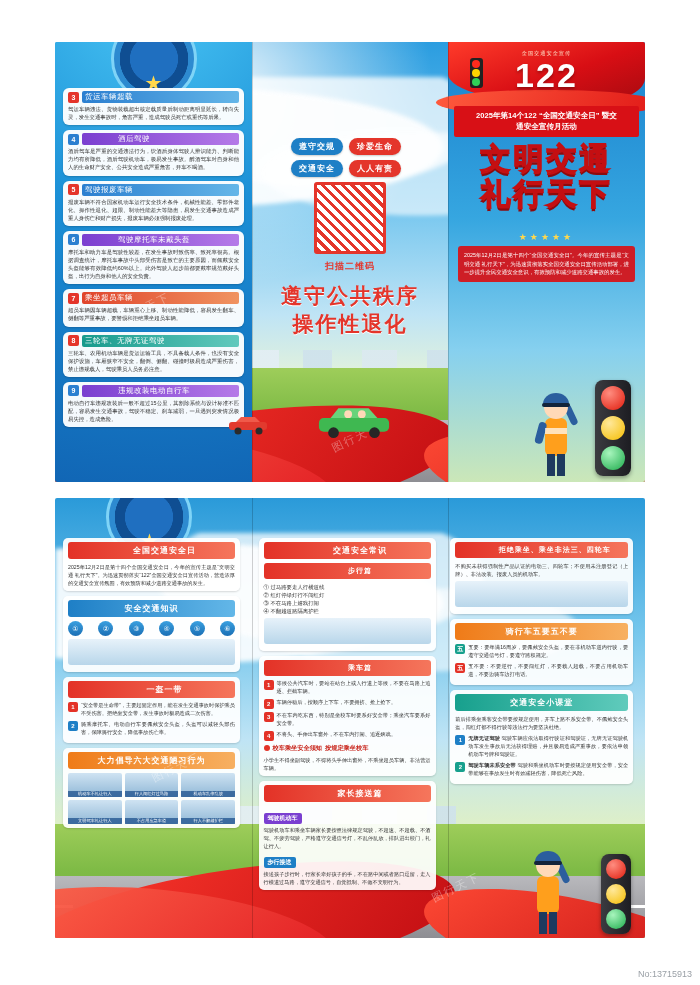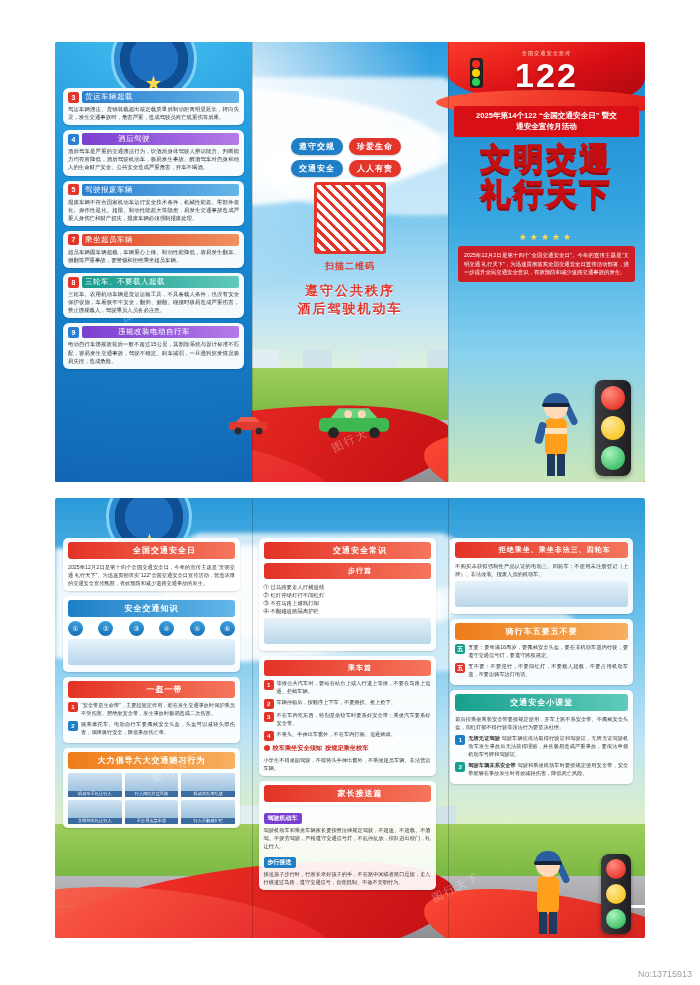--- a/index.html
+++ b/index.html
@@ -143,21 +143,21 @@
     border:3px solid #e4352b; border-radius:3px;
     background:
       repeating-linear-gradient(45deg,#e4352b 0 3px, #ffffff 3px 7px);
   }
   .qrtext{
     position:absolute; left:0; right:0; top:218px; text-align:center;
     font-size:9px; color:#e4352b; font-weight:bold; letter-spacing:1px;
   }
   .bigslogan{
     position:absolute; left:0; right:0; top:240px; text-align:center;
-    color:#e4352b; font-weight:bold; font-size:13px; line-height:1.35;
+    color:#e4352b; font-weight:bold; font-size:21px; line-height:1.35;
     letter-spacing:2px;
     text-shadow:0 1px 0 #fff;
   }
 
   
   .rwrap{
     position:absolute; inset:0;
     background:linear-gradient(to bottom,#1880cd 0%,#36a6e0 40%,#86d0ef 70%,#cbe7b8 100%);
   }
   .redtop{
@@ -353,31 +353,38 @@
           </div>
         <div class="bd">酒后驾车是严重的交通违法行为，饮酒后身体驾驶人辨识能力、判断能力均有所降低，酒后驾驶机动车，极易发生事故。醉酒驾车对自身和他人的生命财产安全、公共安全造成严重危害，开车不喝酒。</div>
       </div>
       <div class="card">
         <div class="hd">
             <span class="num">5</span>
         <span class="tt">驾驶报废车辆</span>
           </div>
         <div class="bd">报废车辆不符合国家机动车运行安全技术条件，机械性能差、零部件老化、操作性退化、超限、制动性能差大等隐患，易发生交通事故造成严重人身伤亡和财产损失，报废车辆必须强制报废处理。</div>
       </div>
+      <div class="card v2">
+        <div class="hd">
+            <span class="num">6</span>
+        <span class="tt">驾驶摩托车未戴头盔</span>
+          </div>
+        <div class="bd">摩托车和助力车是驾驶性较差，在发生事故时致伤率、致死率很高。根据调查统计，摩托车事故中头部受伤害是致亡的主要原因，而佩戴安全头盔能够有效降低约60%以上。此外驾驶人起步前都要戴牢规范戴好头盔，出行为自身和他人的安全负责。</div>
+      </div>
       <div class="card v3">
         <div class="hd">
             <span class="num">7</span>
         <span class="tt">乘坐超员车辆</span>
           </div>
         <div class="bd">超员车辆因车辆超载，车辆重心上移、制动性能降低，容易发生翻车、侧翻等严重事故，要警惕和拒绝乘坐超员车辆。</div>
       </div>
       <div class="card v4">
         <div class="hd">
             <span class="num">8</span>
-        <span class="tt">三轮车、不要载人超载</span>
+        <span class="tt">三轮车、无牌无证驾驶</span>
           </div>
         <div class="bd">三轮车、农用机动车辆是货运运输工具，不具备载人条件，也没有安全保护设施，车厢狭窄不安全，翻倒、侧翻、碰撞时极易造成严重伤害，禁止违规载人，驾驶乘员人员务必注意。</div>
       </div>
       <div class="card v2">
         <div class="hd">
             <span class="num">9</span>
         <span class="tt">违规改装电动自行车</span>
           </div>
         <div class="bd">电动自行车违规改装后一般不超过15公里，其割除系统与设计标准不匹配，容易发生交通事故，驾驶不稳定、刹车减弱，一旦遇到突发情况极易失控，造成危险。</div>
       </div>
@@ -392,21 +399,21 @@
       </div>
       <div class="row">
         <span class="pill">交通安全</span>
         <span class="pill alt">人人有责</span>
       </div>
     </div>
     <div class="qr"></div>
     <div class="qrtext">扫描二维码</div>
     <div class="bigslogan">
       <div>遵守公共秩序</div>
-      <div>酒后驾驶机动车</div>
+      <div>操作性退化</div>
     </div>
   </div>
 
   <div class="col c3">
     <div class="rwrap"></div>
     <div class="redtop"></div>
     <div class="tinytop">全国交通安全宣传</div>
     <div class="signal">
       <i class="sg-r"></i>
       <i class="sg-y"></i>

